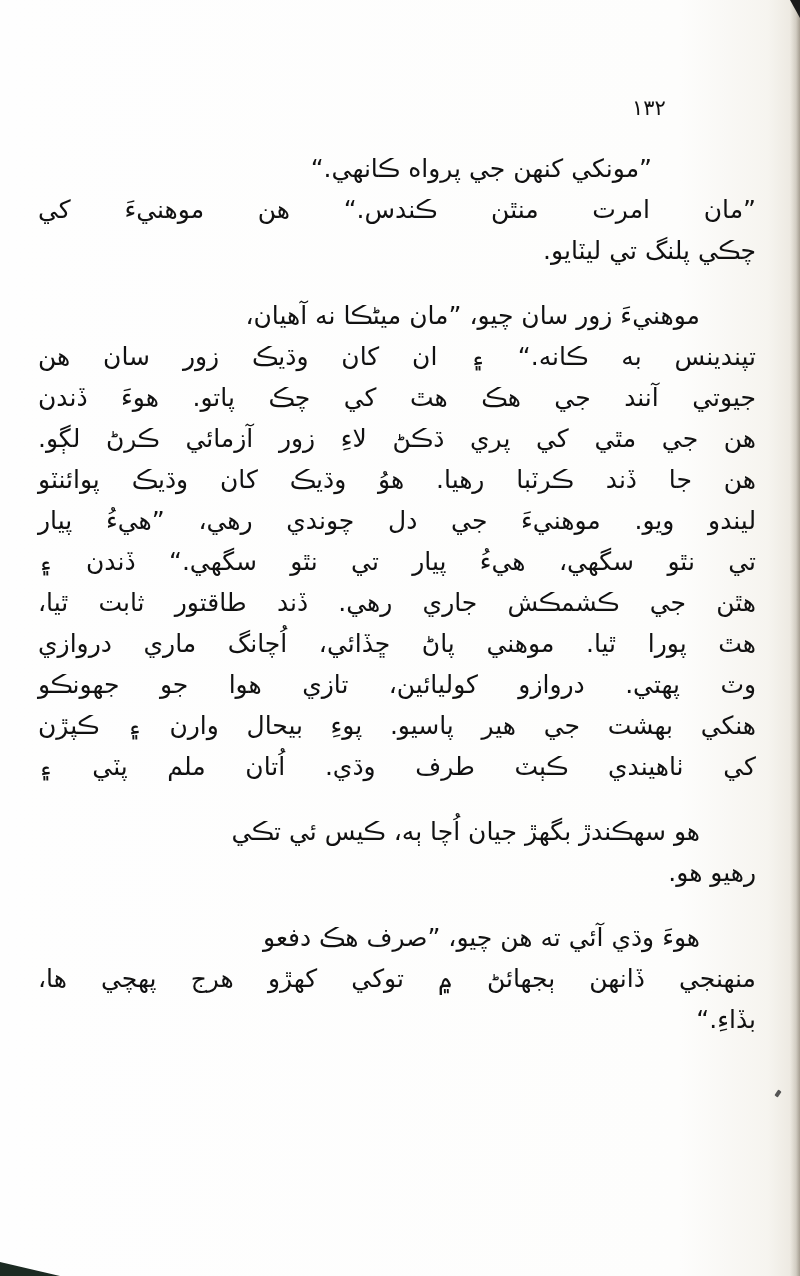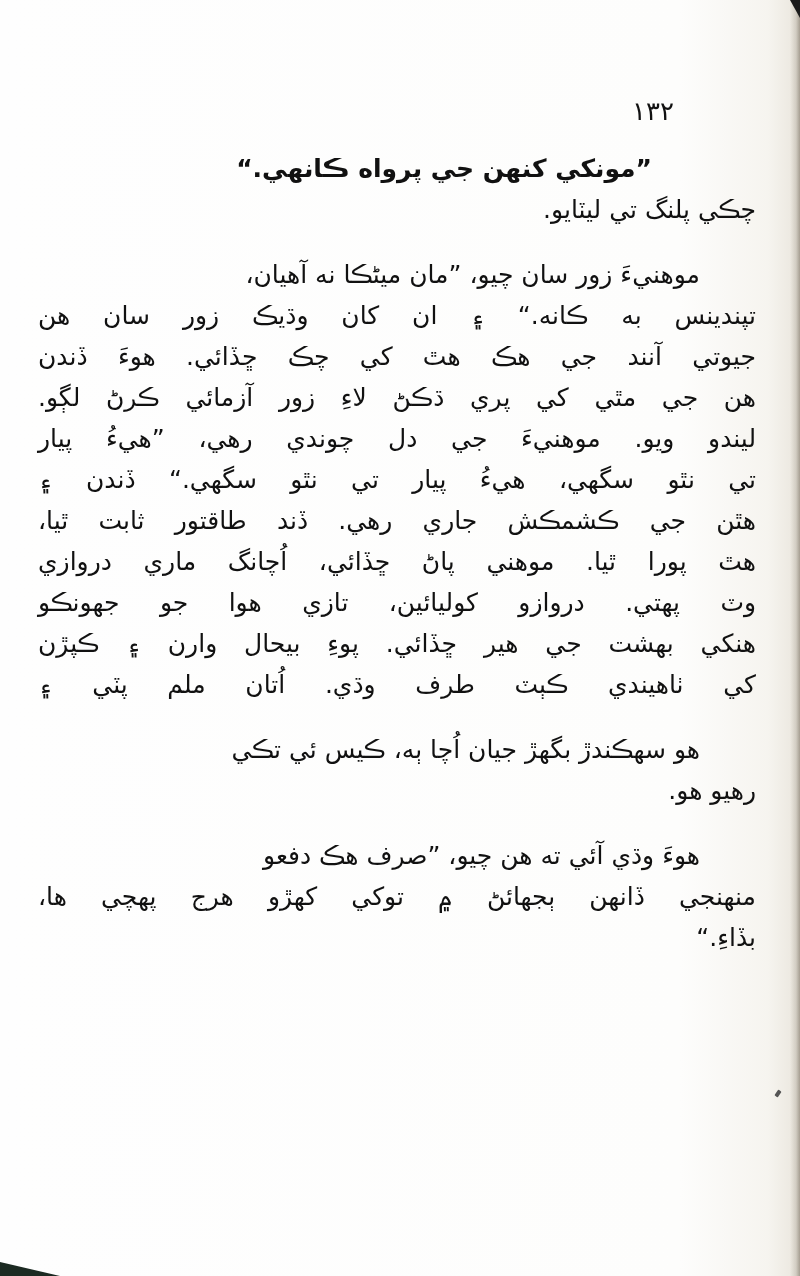--- a/index.html
+++ b/index.html
@@ -38,21 +38,21 @@
       position: absolute;
       left: 0; bottom: 0;
       width: 0; height: 0;
       border-bottom: 14px solid #1c2a22;
       border-right: 60px solid transparent;
     }
     .page-number {
       position: absolute;
       top: 96px;
       left: 632px;
-      font-size: 26px;
+      font-size: 21px;
       font-family: "DejaVu Sans", sans-serif;
       direction: rtl;
       letter-spacing: 1px;
     }
     .body-text {
       position: absolute;
       top: 148px;
       left: 38px;
       width: 718px;
       direction: rtl;
@@ -70,21 +70,20 @@
     .line.justify {
       text-align: justify;
       text-align-last: justify;
     }
     .indent {
       padding-right: 56px;
       margin-top: 24px;
     }
     .center-ish {
       padding-right: 104px;
-      font-weight: bold;
     }
     .stray-mark {
       position: absolute;
       left: 776px;
       top: 1090px;
       width: 4px;
       height: 7px;
       background: #555;
       transform: rotate(35deg);
       border-radius: 1px;
@@ -95,31 +94,33 @@
 
 <div class="page">
   <div class="right-edge-shadow"></div>
   <div class="top-right-corner"></div>
   <div class="bottom-left-corner"></div>
 
   <div class="page-number">١٣٢</div>
 
   <div class="body-text">
     <span class="line center-ish">”مونکي کنهن جي پرواه ڪانهي.“</span>
+    <span class="line justify">”مان امرت منٿن ڪندس.“ هن موهنيءَ کي</span>
     <span class="line">چڪي پلنگ تي ليٽايو.</span>
     <span class="line indent">موهنيءَ زور سان چيو، ”مان ميڻڪا نه آهيان،</span>
     <span class="line justify">تپندينس به ڪانه.“ ۽ ان کان وڌيڪ زور سان هن</span>
-    <span class="line justify">جيوتي آنند جي هڪ هٿ کي چڪ ڇڏائي. هوءَ ڏندن</span>
+    <span class="line justify">جيوتي آنند جي هڪ هٿ کي چڪ پاتو. هوءَ ڏندن</span>
     <span class="line justify">هن جي مٿي کي پري ڌڪڻ لاءِ زور آزمائي ڪرڻ لڳو.</span>
+    <span class="line justify">هن جا ڏند ڪرٽبا رهيا. هوُ وڌيڪ کان وڌيڪ پوائنٽو</span>
     <span class="line justify">ليندو ويو. موهنيءَ جي دل چوندي رهي، ”هيءُ پيار</span>
     <span class="line justify">تي نٿو سگهي، هيءُ پيار تي نٿو سگهي.“ ڏندن ۽</span>
     <span class="line justify">هٿن جي ڪشمڪش جاري رهي. ڏند طاقتور ثابت ٿيا،</span>
     <span class="line justify">هٿ پورا ٿيا. موهني پاڻ ڇڏائي، اُچانگ ماري دروازي</span>
     <span class="line justify">وٽ پهتي. دروازو کوليائين، تازي هوا جو جهونڪو</span>
-    <span class="line justify">هنکي بهشت جي هير ڇڏائي. پوءِ بيحال وارن ۽ ڪپڙن</span>
+    <span class="line justify">هنکي بهشت جي هير پاسيو. پوءِ بيحال وارن ۽ ڪپڙن</span>
     <span class="line justify">کي ٺاهيندي ڪٻٽ طرف وڌي. اُتان ملم پٽي ۽</span>
     <span class="line indent">هو سهڪندڙ بگهڙ جيان اُچا ٻه، ڪيس ئي تڪي</span>
     <span class="line">رهيو هو.</span>
     <span class="line indent">هوءَ وڌي آئي ته هن چيو، ”صرف هڪ دفعو</span>
     <span class="line justify">منهنجي ڏانهن ٻجهائڻ ۾ توکي کهڙو هرج پهچي ها،</span>
     <span class="line">بڏاءِ.“</span>
   </div>
 
   <div class="stray-mark"></div>
 </div>

